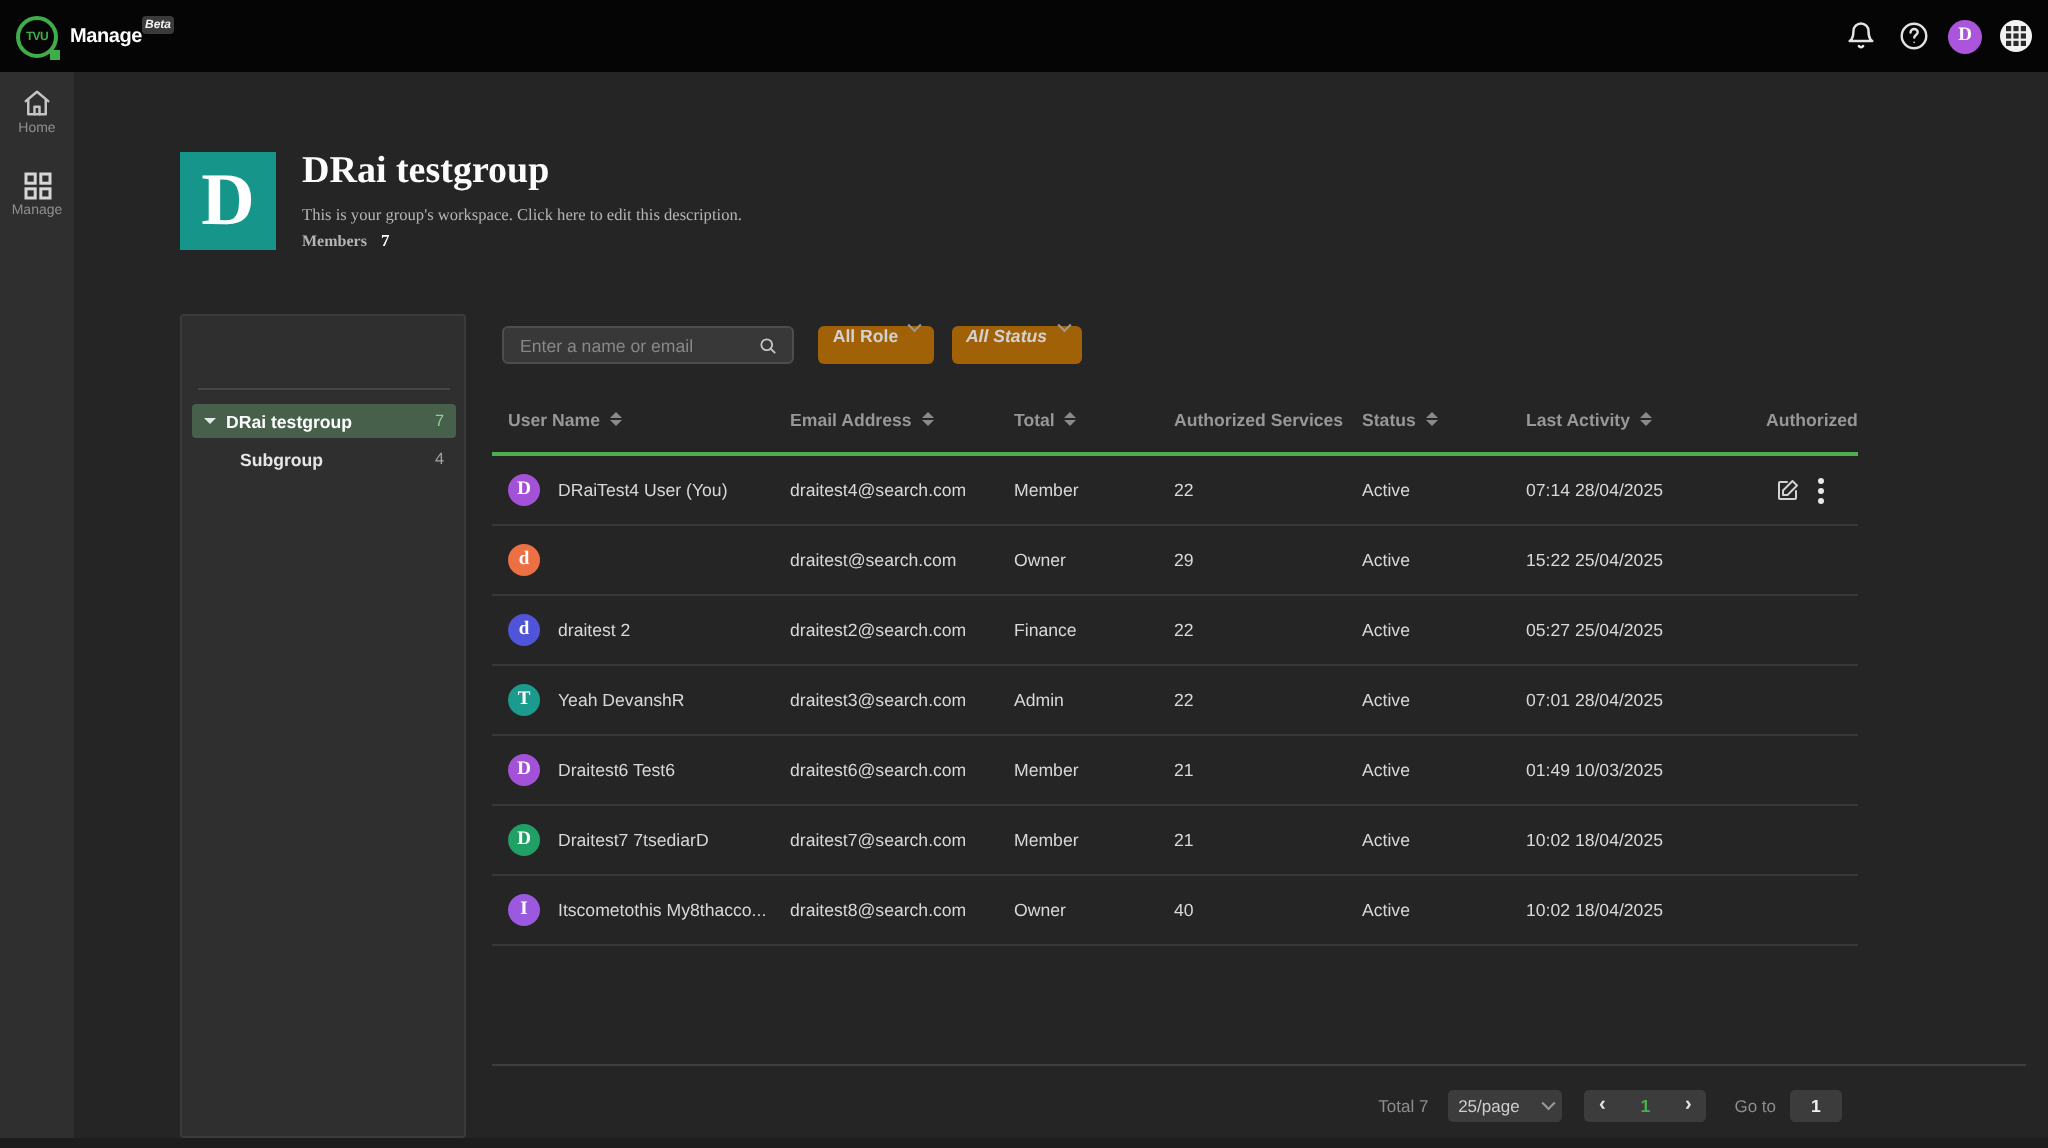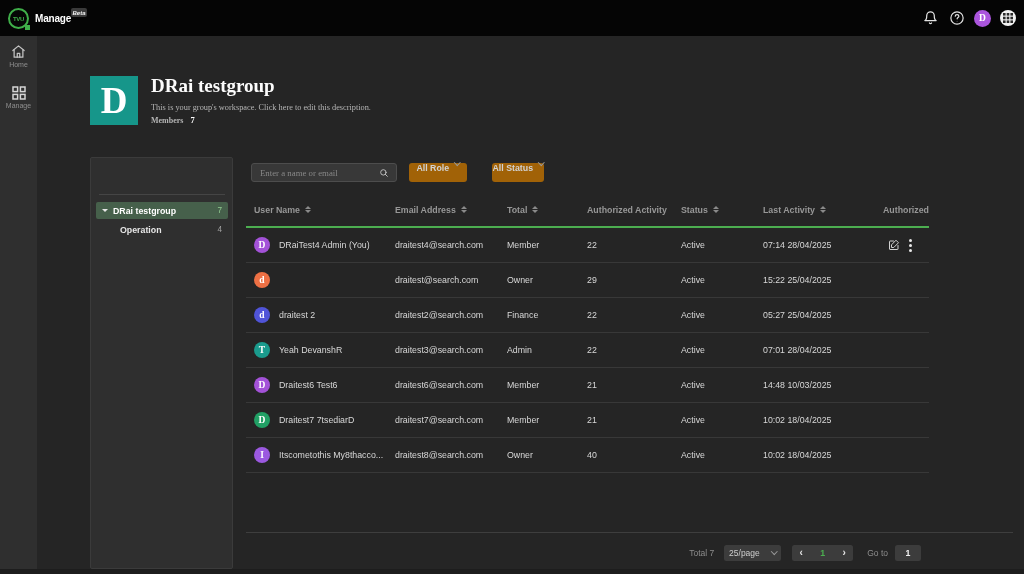--- a/index.html
+++ b/index.html
@@ -72,31 +72,31 @@
   .tree-item.child .t-count { color:#a2a2a2; }
 
   
   .user-search {
     position:absolute; left:251px; top:163px; width:146px; height:19px;
     background:#383838; border:1px solid #4d4d4d; border-radius:3px;
     display:flex; align-items:center;
   }
   .user-search input {
     flex:1; min-width:0; background:transparent; border:none; outline:none;
-    color:#cfcfcf; font-size:8.8px; padding:0 4px 0 8px; font-family:Liberation Serif, serif;
+    color:#cfcfcf; font-size:8.8px; padding:0 4px 0 8px; font-family:Liberation Sans, sans-serif;
   }
   .user-search input::placeholder { color:#888888; }
   .search-glyph { flex:none; margin-right:7px; }
   .dropdown {
     position:absolute; top:163px; height:19px; background:#a16207; border-radius:3px;
     display:flex; align-items:flex-start; justify-content:center; gap:6px;
     font-size:8.8px; font-weight:600; color:#d2d2d2; cursor:pointer;
   }
   #dd-role { left:409px; width:58px; }
-  #dd-status { left:492px; width:52px; }
+  #dd-status { left:476px; width:65px;font-style:italic; }
   .chev-down {
     width:4.5px; height:4.5px; border-right:1.2px solid #9a9a9a; border-bottom:1.2px solid #9a9a9a;
     transform:rotate(45deg); margin-top:-3px;
   }
 
   
   .thead, .trow { display:grid; grid-template-columns:149px 112px 80px 94px 82px 120px 46px; align-items:center; }
   .thead {
     position:absolute; left:246px; top:194px; width:683px; height:31px;
     font-size:8.8px; font-weight:700; color:#979797; white-space:nowrap;
@@ -213,21 +213,21 @@
 </div>
 
 <div class="tree-panel">
   <div class="tree-divider"></div>
   <div class="tree-item selected" style="top:44px;">
     <span class="tree-caret"></span>
     <span class="t-label">DRai testgroup</span>
     <span class="t-count">7</span>
   </div>
   <div class="tree-item child" style="top:63px;">
-    <span class="t-label">Operation</span>
+    <span class="t-label">Subgroup</span>
     <span class="t-count">4</span>
   </div>
 </div>
 
 <div class="user-search">
   <input type="text" placeholder="Enter a name or email" style="">
   <span class="search-glyph">
     <svg width="10" height="10" viewBox="0 0 24 24" fill="none" stroke="#c6c6c6" stroke-width="2.2" stroke-linecap="round">
       <circle cx="10.5" cy="10.5" r="6.5"></circle>
         <path d="m20 20-4.9-4.9"></path>
@@ -259,21 +259,21 @@
       </span>
     </div>
     <div class="th">
       <span>Total</span>
       <span class="sort">
         <i class="up"></i>
         <i class="dn"></i>
       </span>
     </div>
     <div class="th">
-      <span>Authorized Activity</span>
+      <span>Authorized Services</span>
     </div>
     <div class="th">
       <span>Status</span>
       <span class="sort">
         <i class="up"></i>
         <i class="dn"></i>
       </span>
     </div>
     <div class="th">
       <span>Last Activity</span>
@@ -284,21 +284,21 @@
     </div>
     <div class="th">
       <span>Authorized</span>
     </div>
   </div>
 <div class="green-line" id="green-line" style="background: rgb(76, 174, 80);"></div>
 <div class="tbody" id="tbody">
   <div class="trow">
     <div class="cell-user">
       <span class="row-avatar" style="background: rgb(163, 82, 216);">D</span>
-      <span>DRaiTest4 Admin (You)</span>
+      <span>DRaiTest4 User (You)</span>
     </div>
     <div>draitest4@search.com</div>
     <div>Member</div>
     <div>22</div>
     <div>Active</div>
     <div>07:14 28/04/2025</div>
     <div class="cell-ops">
       <span>
         <svg width="12" height="12" viewBox="0 0 24 24" fill="none" stroke="#d2d2d2" stroke-width="2" stroke-linecap="round" stroke-linejoin="round">
           <path d="M20 13v7a1 1 0 0 1-1 1H4a1 1 0 0 1-1-1V5a1 1 0 0 1 1-1h7"></path>
@@ -363,21 +363,21 @@
 
   <div class="trow">
     <div class="cell-user">
       <span class="row-avatar" style="background: rgb(163, 82, 216);">D</span>
       <span>Draitest6 Test6</span>
     </div>
     <div>draitest6@search.com</div>
     <div>Member</div>
     <div>21</div>
     <div>Active</div>
-    <div>14:48 10/03/2025</div>
+    <div>01:49 10/03/2025</div>
     <div class="cell-ops">
       
       
     </div>
   </div>
 
   <div class="trow">
     <div class="cell-user">
       <span class="row-avatar" style="background: rgb(33, 160, 101);">D</span>
       <span>Draitest7 7tsediarD</span>

